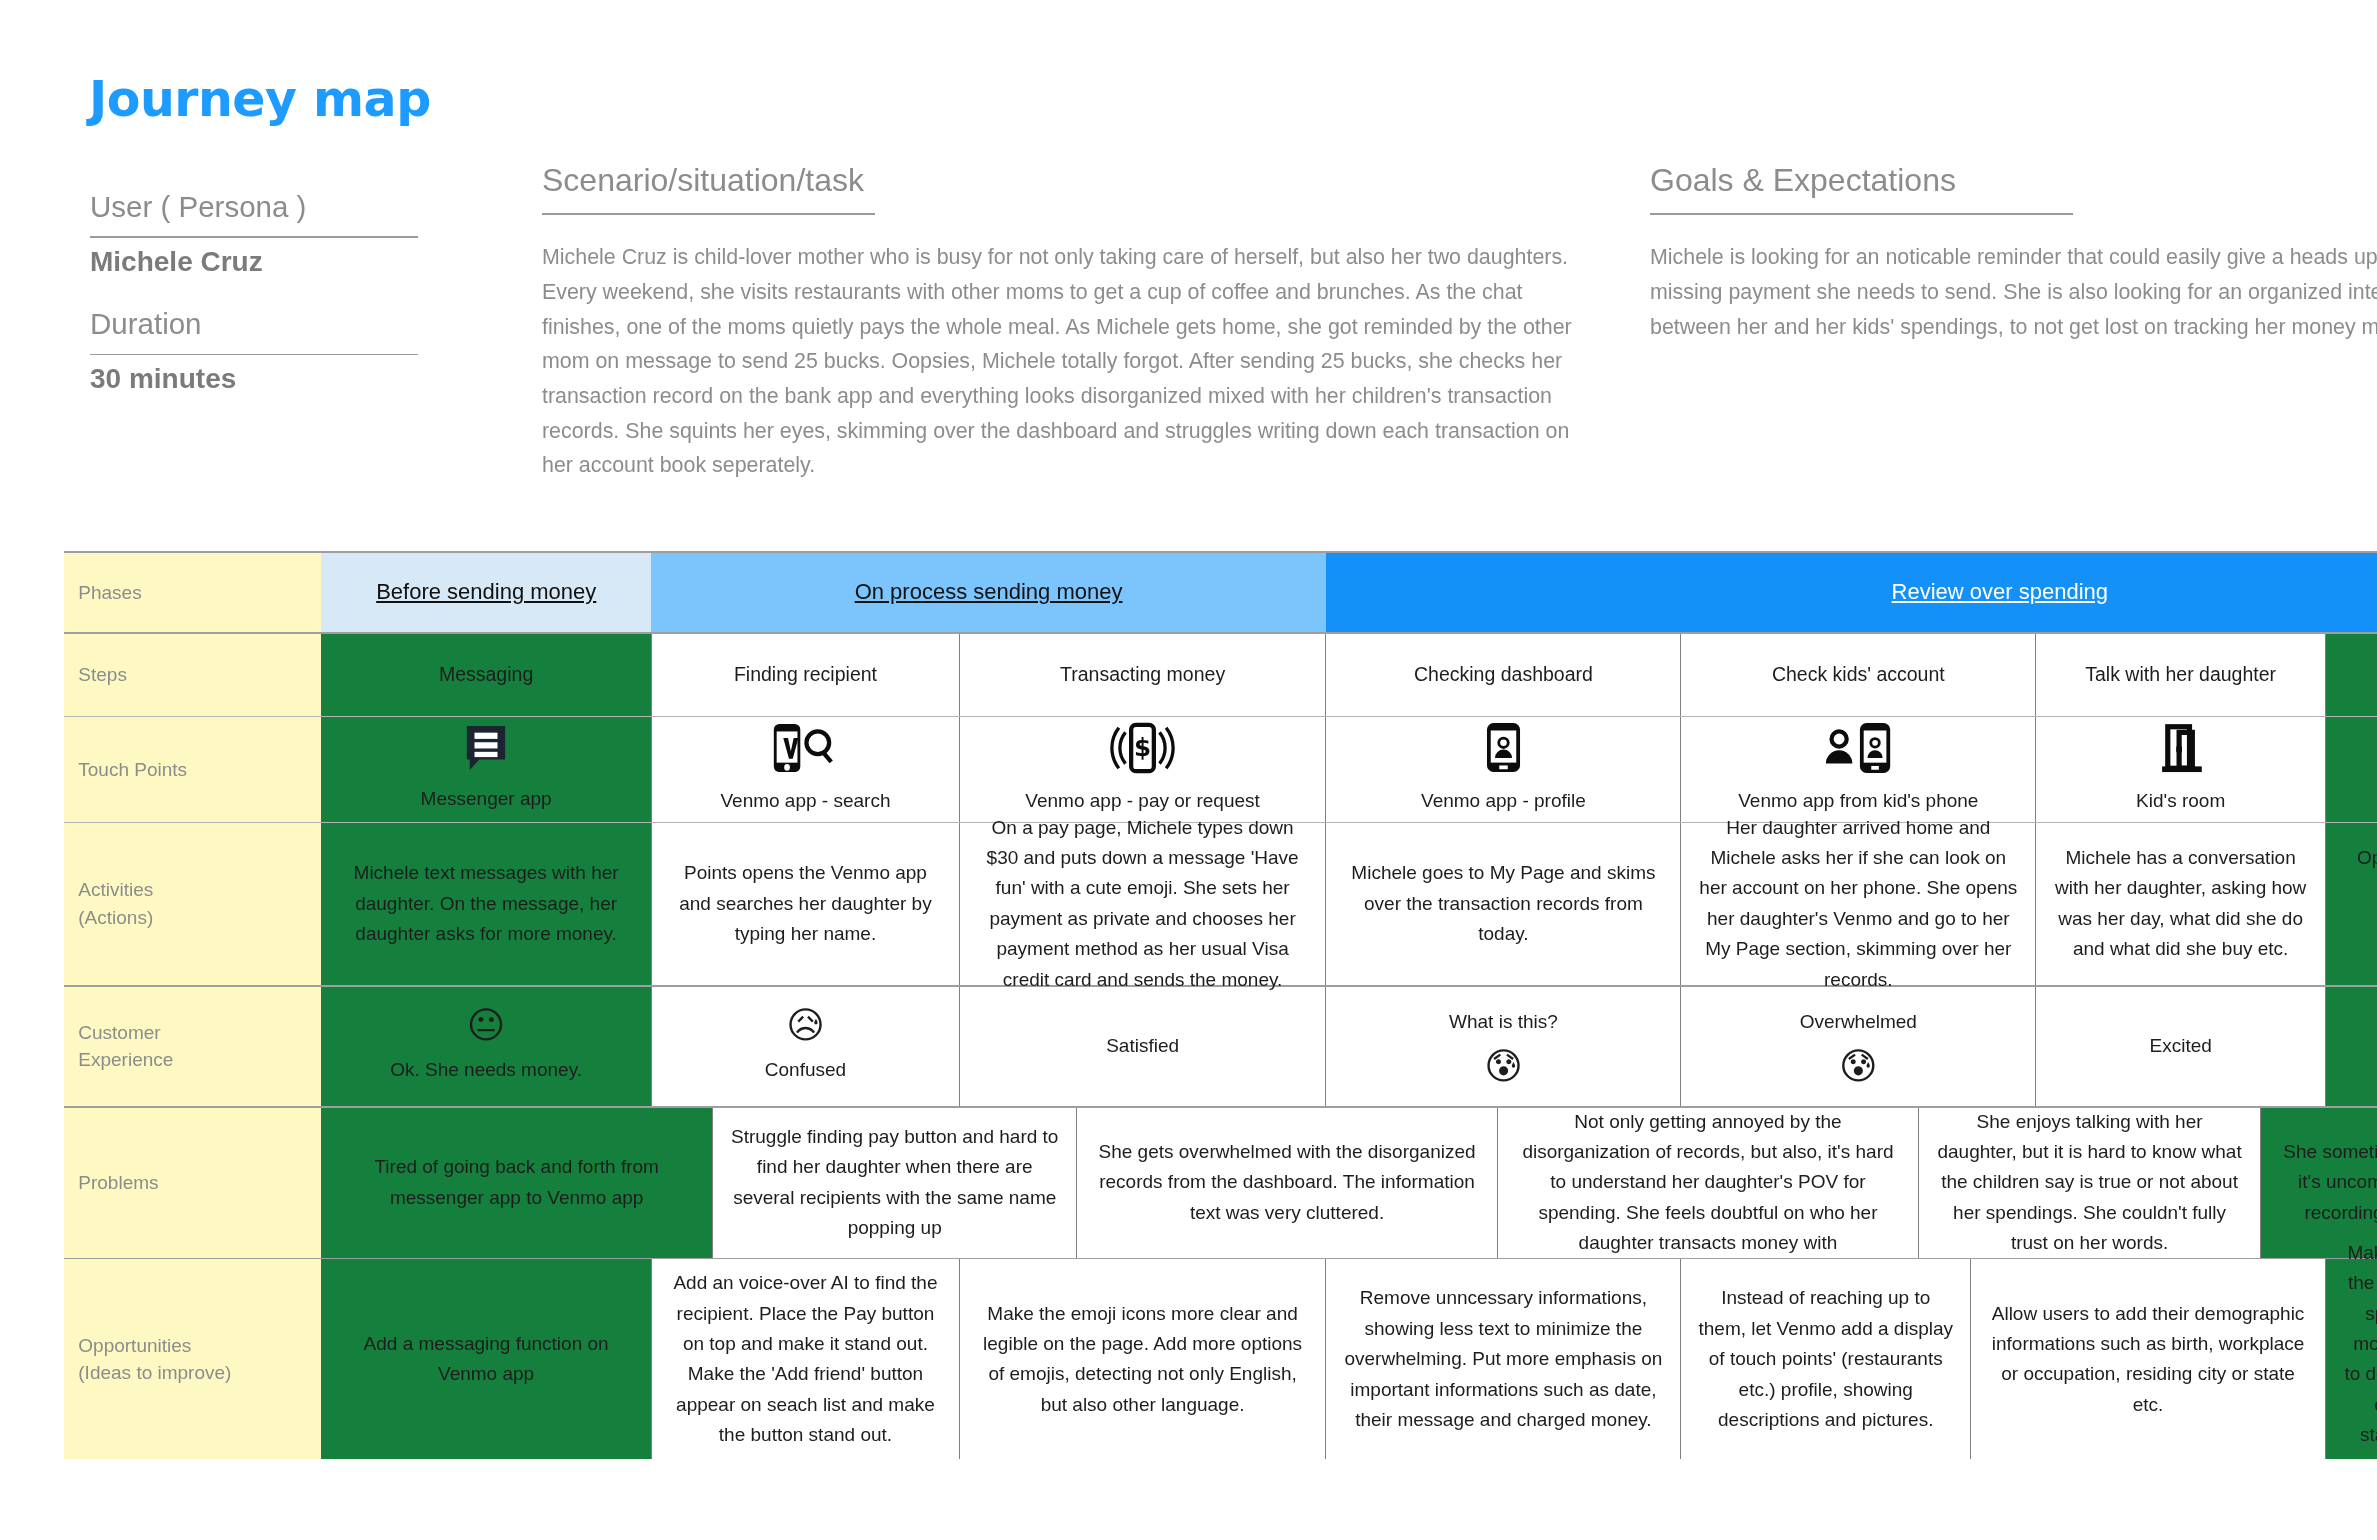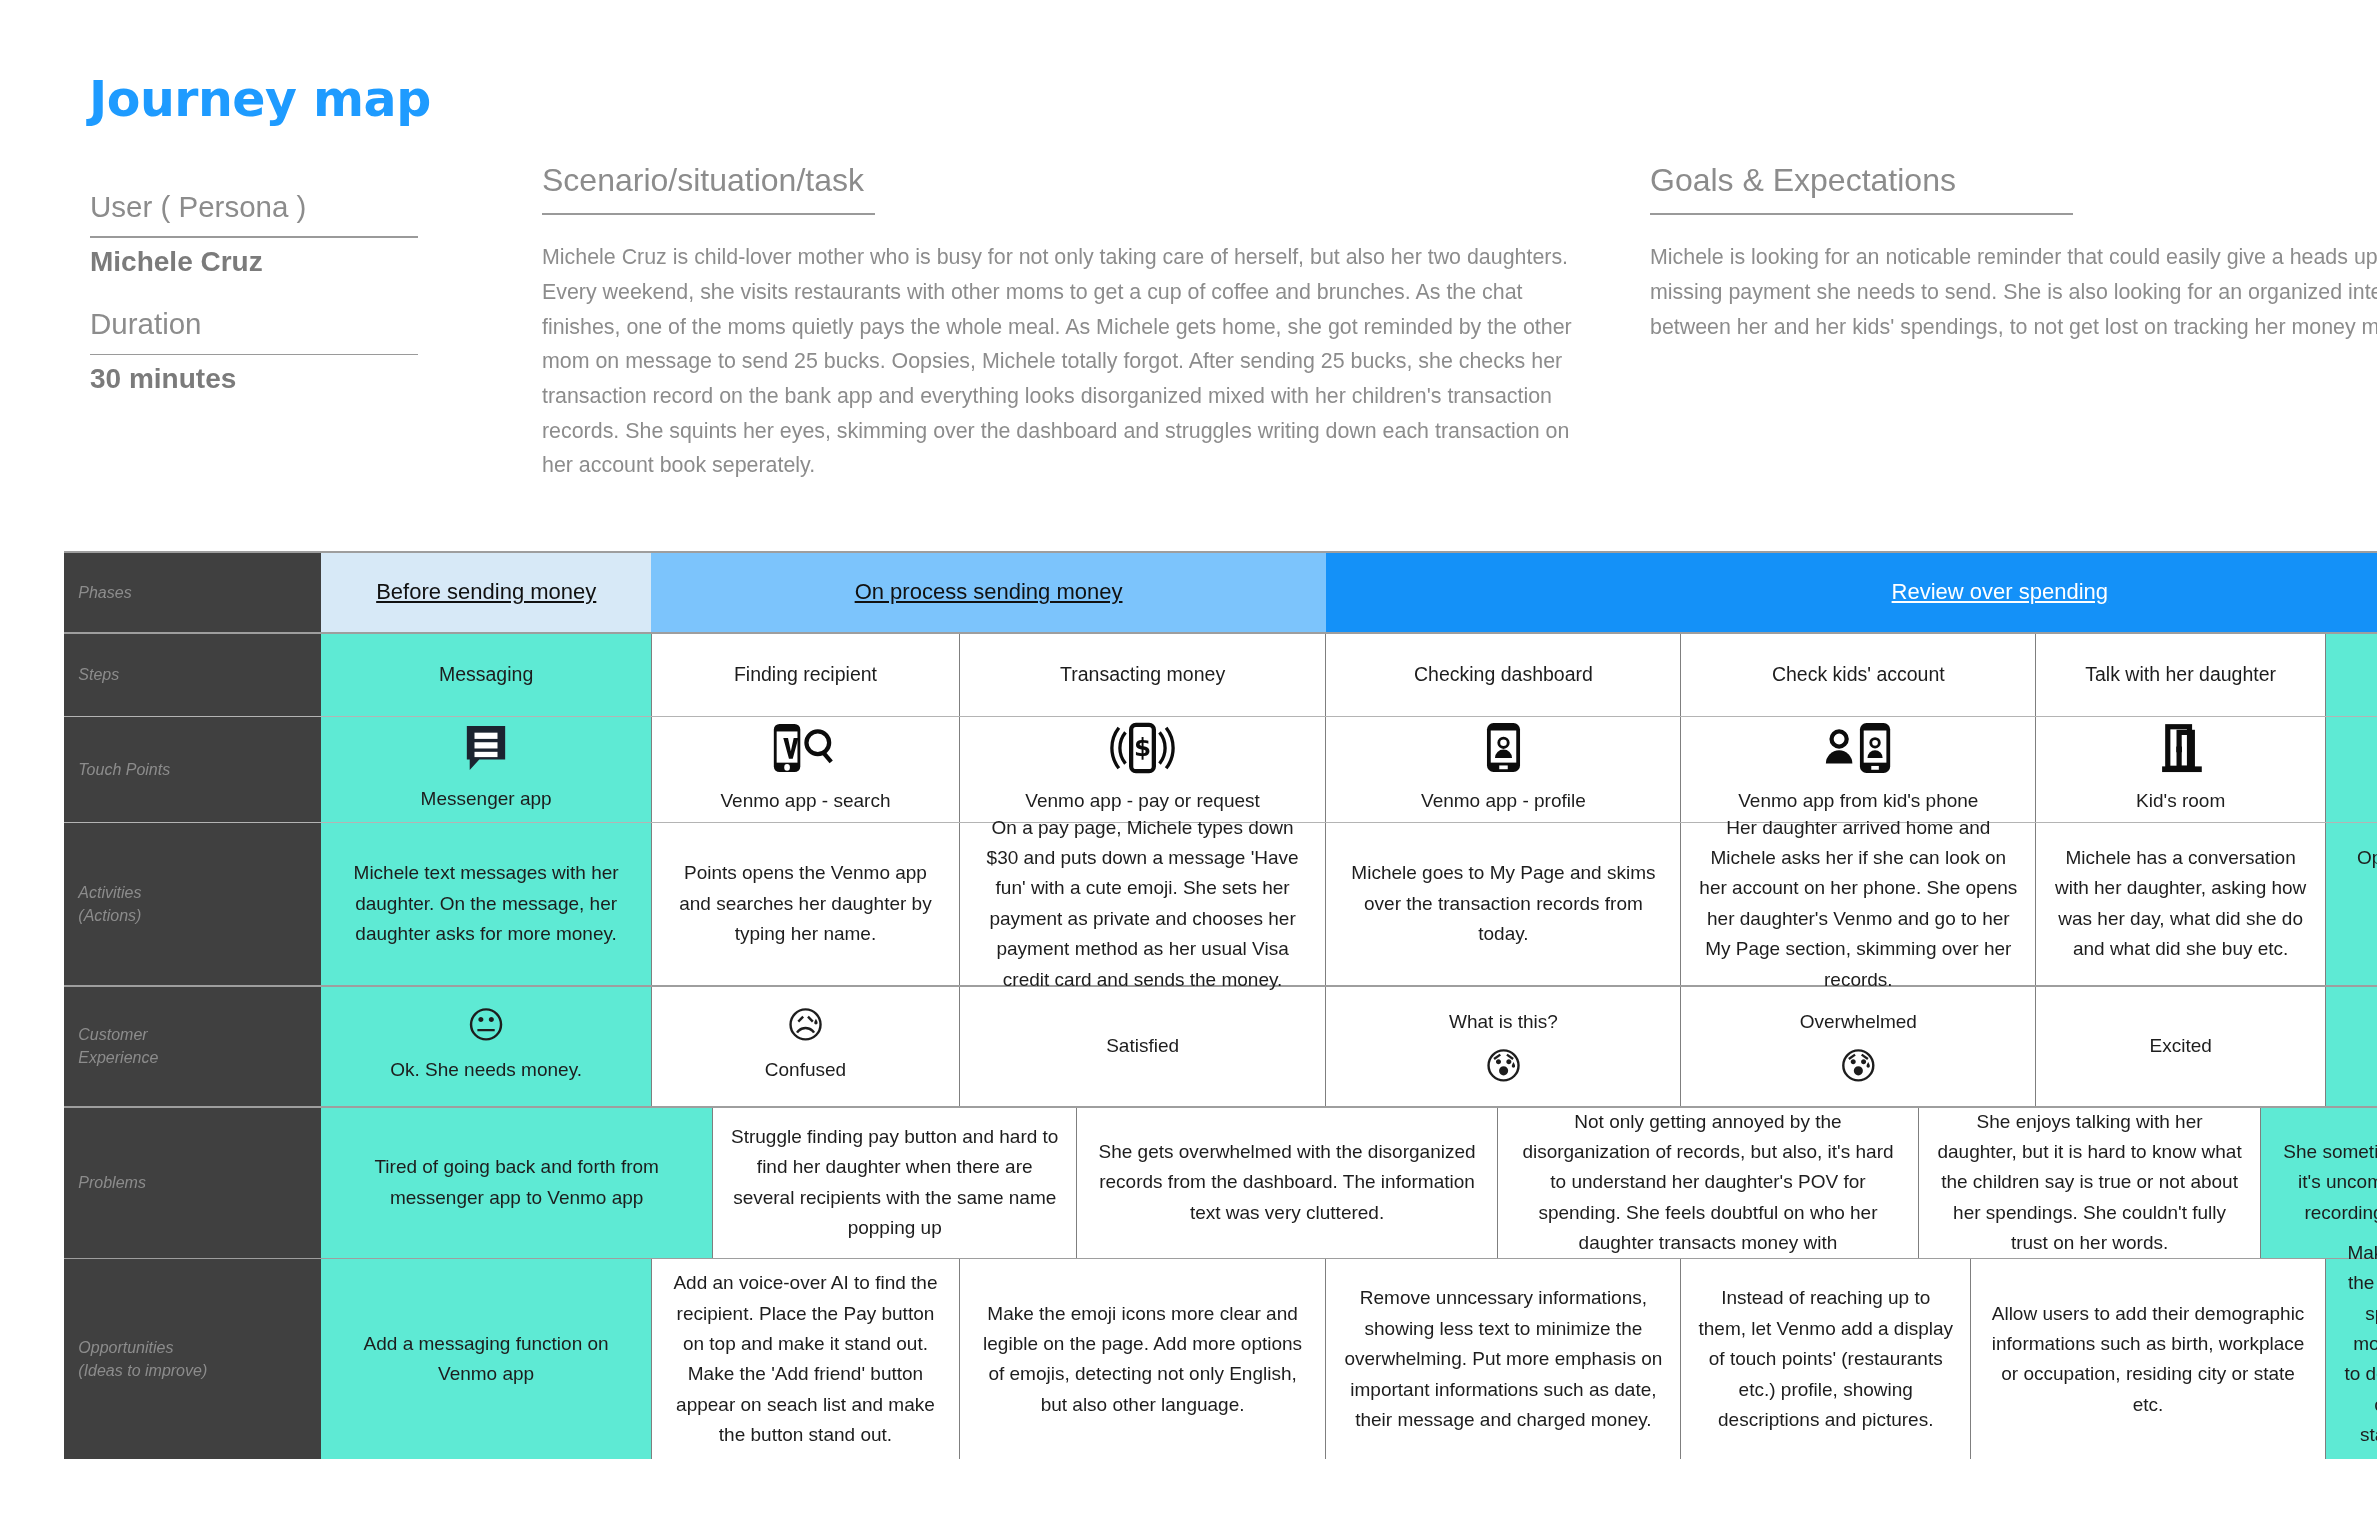--- a/index.html
+++ b/index.html
@@ -38,33 +38,33 @@
     font-size:21.4px; color:#8c8c8c; line-height:1.62; padding-top:25px;
   }
 
   
   .grid{ position:absolute; left:64px; top:551px; width:2610px; }
   .rowline{ height:1.9px; background:#9e9e9e; width:100%; }
   .rowline.thin{ height:1px; background:#b4b4b4; }
   .row{ display:flex; width:100%; }
   .lbl{
     width:257px; flex:0 0 257px;
-    font-size:16px; color:#8c8c8c; line-height:1.45;
+    font-size:19px; color:#8c8c8c; line-height:1.45;
     display:flex; flex-direction:column; justify-content:center;
-    padding-left:14.3px; background:#404040;font-style:italic;
+    padding-left:14.3px; background:#fef9c3;
   }
   .cells{ display:flex; flex:1; }
   .cell{
     position:relative;
     display:flex; flex-direction:column; align-items:center; justify-content:center;
     text-align:center;
     font-size:19px; color:#1d1d1d; line-height:1.6;
     padding:14.3px 17px;
   }
-  .cell.hl{ background:#5eead4; }
+  .cell.hl{ background:#15803d; }
   .vsep{ border-left:1.4px solid #7f7f7f; }
 
   
   .phases{ display:flex; width:100%; height:79px; }
   .phase{
     display:flex; align-items:center; justify-content:center;
     font-size:22px; color:#111; font-weight:400;text-decoration:underline;
   }
   .phase.p2{ color:#111; }
   .phase.p3{ color:#ffffff; }

